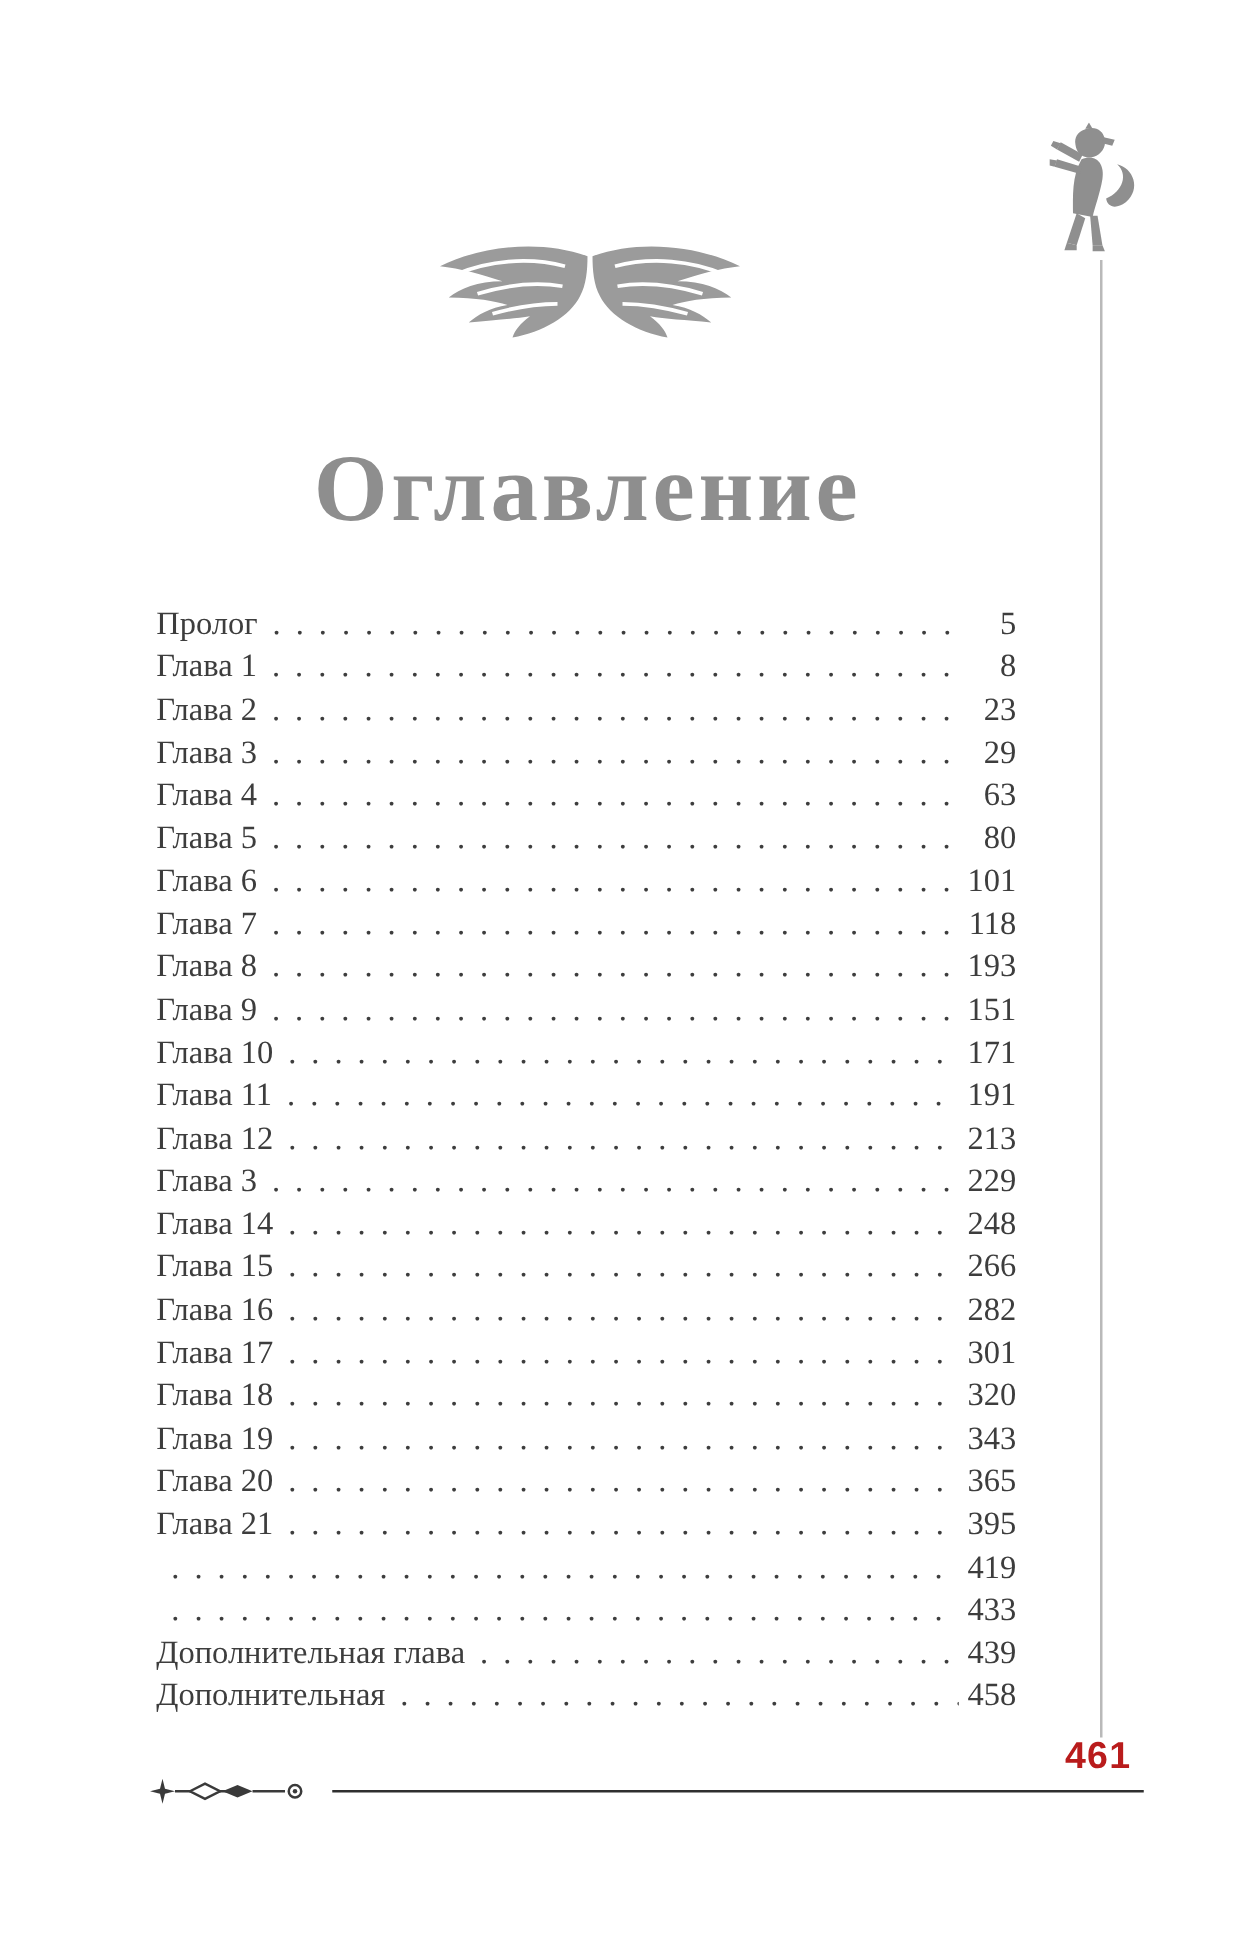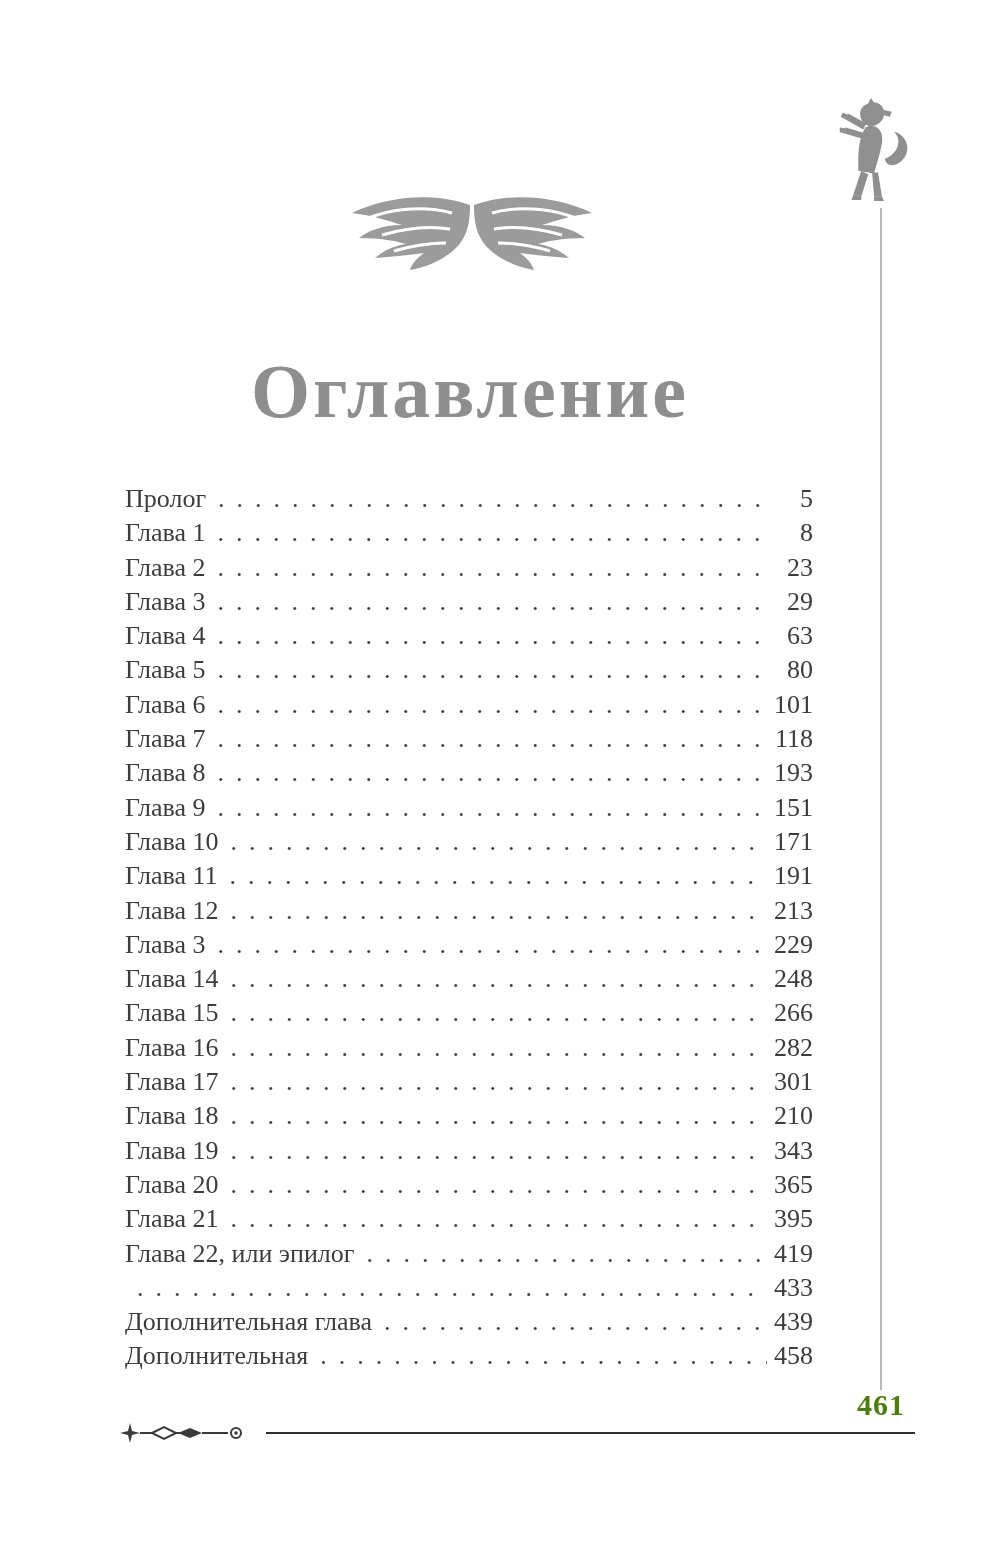--- a/index.html
+++ b/index.html
@@ -44,22 +44,22 @@
     letter-spacing:12px; padding-left:12px;
     color:#3d3d3d;
   }
   .toc-page { flex:0 0 auto; min-width:46px; text-align:right; white-space:nowrap; }
 
   
   .footer-rule { position:absolute; left:120px; right:85px; top:1432px; border-top:2px solid #2f2f2f; }
   .footer-ornament { position:absolute; left:116px; top:1420px; width:150px; height:26px; }
   .page-number {
     position:absolute; top:1388px; right:95px;
-    font-family:Liberation Serif, serif;
-    font-size:30px; font-weight:bold; color:#4d7c0f;
+    font-family:Liberation Sans, sans-serif;
+    font-size:30px; font-weight:bold; color:#b91c1c;
     letter-spacing:1px;
   }
 </style>
 </head>
 <body>
 
 <div class="page">
 
   <span class="lion">
     <svg viewBox="0 0 80 110" width="82" height="108" aria-hidden="true">
@@ -191,39 +191,38 @@
         <span class="toc-page">282</span>
       </div>
       <div class="toc-row">
         <span class="toc-label">Глава 17</span>
         <span class="toc-dots">............................................................</span>
         <span class="toc-page">301</span>
       </div>
       <div class="toc-row">
         <span class="toc-label">Глава 18</span>
         <span class="toc-dots">............................................................</span>
-        <span class="toc-page">210</span>
+        <span class="toc-page">320</span>
       </div>
       <div class="toc-row">
         <span class="toc-label">Глава 19</span>
         <span class="toc-dots">............................................................</span>
         <span class="toc-page">343</span>
       </div>
       <div class="toc-row">
         <span class="toc-label">Глава 20</span>
         <span class="toc-dots">............................................................</span>
         <span class="toc-page">365</span>
       </div>
       <div class="toc-row">
         <span class="toc-label">Глава 21</span>
         <span class="toc-dots">............................................................</span>
         <span class="toc-page">395</span>
       </div>
       <div class="toc-row">
-        <span class="toc-label">Глава 22, или эпилог</span>
         <span class="toc-dots">............................................................</span>
         <span class="toc-page">419</span>
       </div>
       <div class="toc-row">
         <span class="toc-dots">............................................................</span>
         <span class="toc-page">433</span>
       </div>
       <div class="toc-row">
         <span class="toc-label">Дополнительная глава</span>
         <span class="toc-dots">............................................................</span>

